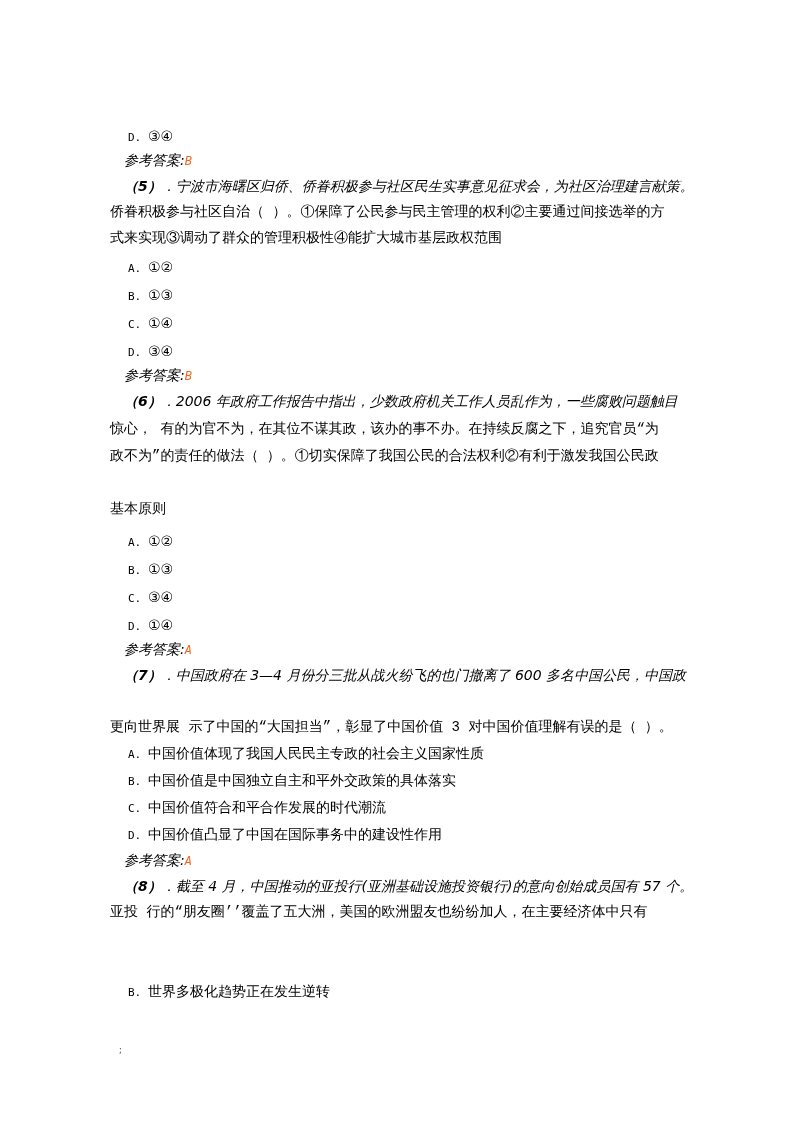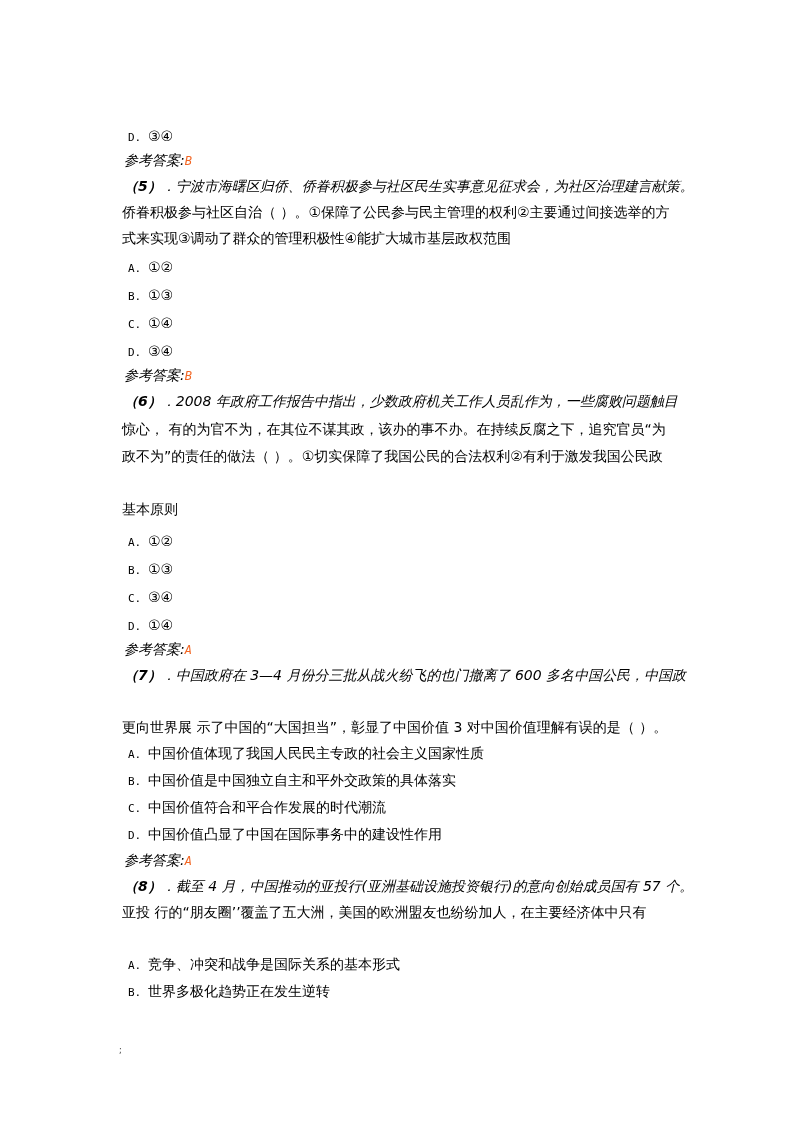--- a/index.html
+++ b/index.html
@@ -5,21 +5,21 @@
   html, body { margin: 0; padding: 0; background: #ffffff; }
   body { width: 794px; height: 1123px; position: relative; overflow: hidden;
          font-family: "DejaVu Sans", "Liberation Sans", sans-serif; color: #000; }
   .page { position: absolute; left: 0; top: 0; width: 794px; height: 894px; }
   .line { position: absolute; font-size: 14px; line-height: 18px; white-space: nowrap; }
   .opt { left: 128px; }
   .opt .letter { font-family: "DejaVu Sans Mono", "Liberation Mono", monospace; font-size: 11px; display: inline-block; width: 20px; }
   .ans { left: 124px; font-style: italic; }
   .ans .val { color: #f26522; font-family: "DejaVu Sans Mono", "Liberation Mono", monospace; font-size: 12px; }
   .stem { left: 124px; font-style: italic; }
-  .cont { left: 122px; }
+  .cont { left: 110px; font-family: Liberation Mono, monospace; }
   .qnum { font-weight: bold; }
   .footer-mark { position: absolute; left: 119px; top: 1046px; font-size: 8px; color: #333; }
 </style>
 </head>
 <body>
 
 <div class="page">
 
   <div class="line opt" style="top:127px">
     <span class="letter">D.</span><span>③④</span>
@@ -33,21 +33,21 @@
   </div>
   <div class="line cont" style="top:203px">侨眷积极参与社区自治（   ）。①保障了公民参与民主管理的权利②主要通过间接选举的方</div>
   <div class="line cont" style="top:229px">式来实现③调动了群众的管理积极性④能扩大城市基层政权范围</div>
   <div class="line opt" style="top:258px"><span class="letter">A.</span><span>①②</span></div>
   <div class="line opt" style="top:286px"><span class="letter">B.</span><span>①③</span></div>
   <div class="line opt" style="top:314px"><span class="letter">C.</span><span>①④</span></div>
   <div class="line opt" style="top:342px"><span class="letter">D.</span><span>③④</span></div>
   <div class="line ans" style="top:366px"><span>参考答案:</span><span class="val">B</span></div>
 
   <div class="line stem" style="top:392px">
-    <span class="qnum">（6）</span><span>．2008 年政府工作报告中指出，少数政府机关工作人员乱作为，一些腐败问题触目</span>
+    <span class="qnum">（6）</span><span>．2006 年政府工作报告中指出，少数政府机关工作人员乱作为，一些腐败问题触目</span>
   </div>
   <div class="line cont" style="top:420px">惊心，  有的为官不为，在其位不谋其政，该办的事不办。在持续反腐之下，追究官员“为</div>
   <div class="line cont" style="top:447px">政不为”的责任的做法（   ）。①切实保障了我国公民的合法权利②有利于激发我国公民政</div>
   <div class="line cont" style="top:500px">基本原则</div>
   <div class="line opt" style="top:532px"><span class="letter">A.</span><span>①②</span></div>
   <div class="line opt" style="top:560px"><span class="letter">B.</span><span>①③</span></div>
   <div class="line opt" style="top:588px"><span class="letter">C.</span><span>③④</span></div>
   <div class="line opt" style="top:616px"><span class="letter">D.</span><span>①④</span></div>
   <div class="line ans" style="top:640px"><span>参考答案:</span><span class="val">A</span></div>
 
@@ -58,17 +58,16 @@
   <div class="line opt" style="top:744px"><span class="letter">A.</span><span>中国价值体现了我国人民民主专政的社会主义国家性质</span></div>
   <div class="line opt" style="top:771px"><span class="letter">B.</span><span>中国价值是中国独立自主和平外交政策的具体落实</span></div>
   <div class="line opt" style="top:798px"><span class="letter">C.</span><span>中国价值符合和平合作发展的时代潮流</span></div>
   <div class="line opt" style="top:825px"><span class="letter">D.</span><span>中国价值凸显了中国在国际事务中的建设性作用</span></div>
   <div class="line ans" style="top:851px"><span>参考答案:</span><span class="val">A</span></div>
 
   <div class="line stem" style="top:877px">
     <span class="qnum">（8）</span><span>．截至 4 月，中国推动的亚投行(亚洲基础设施投资银行)的意向创始成员国有 57 个。</span>
   </div>
   <div class="line cont" style="top:903px">亚投  行的“朋友圈’’覆盖了五大洲，美国的欧洲盟友也纷纷加人，在主要经济体中只有</div>
-  <div class="line opt" style="top:955px"><span class="letter">A.</span><span>竞争、冲突和战争是国际关系的基本形式</span></div>
   <div class="line opt" style="top:982px"><span class="letter">B.</span><span>世界多极化趋势正在发生逆转</span></div>
 
   <div class="footer-mark">;</div>
 </div>
 
 </body></html>

